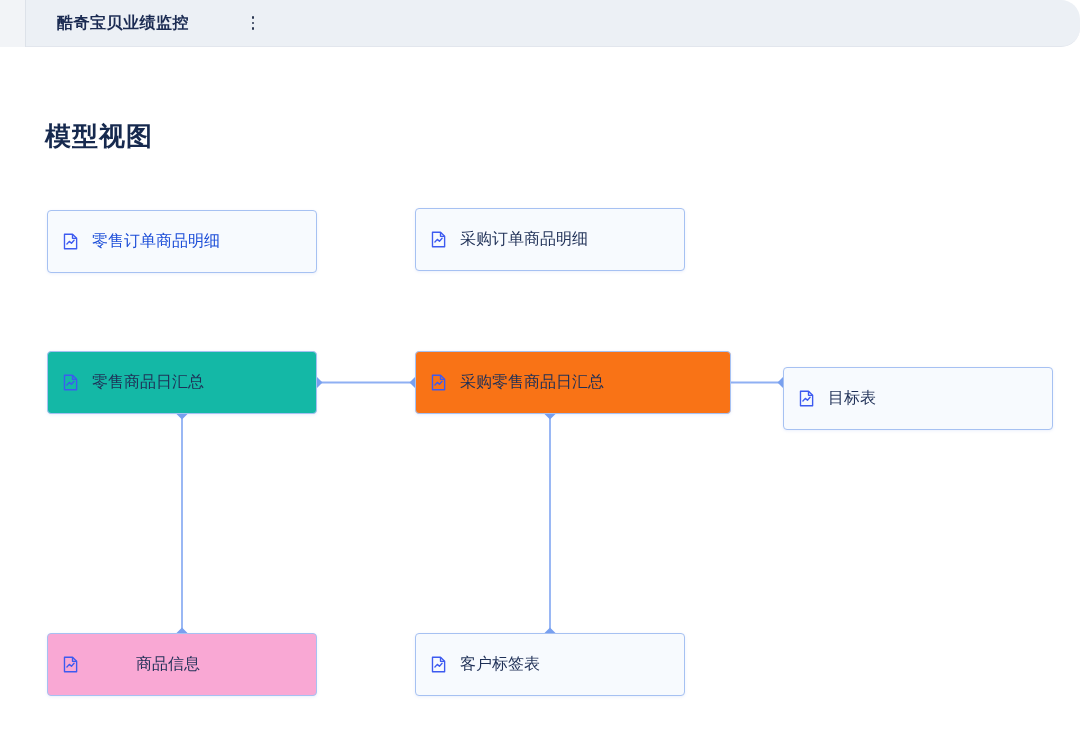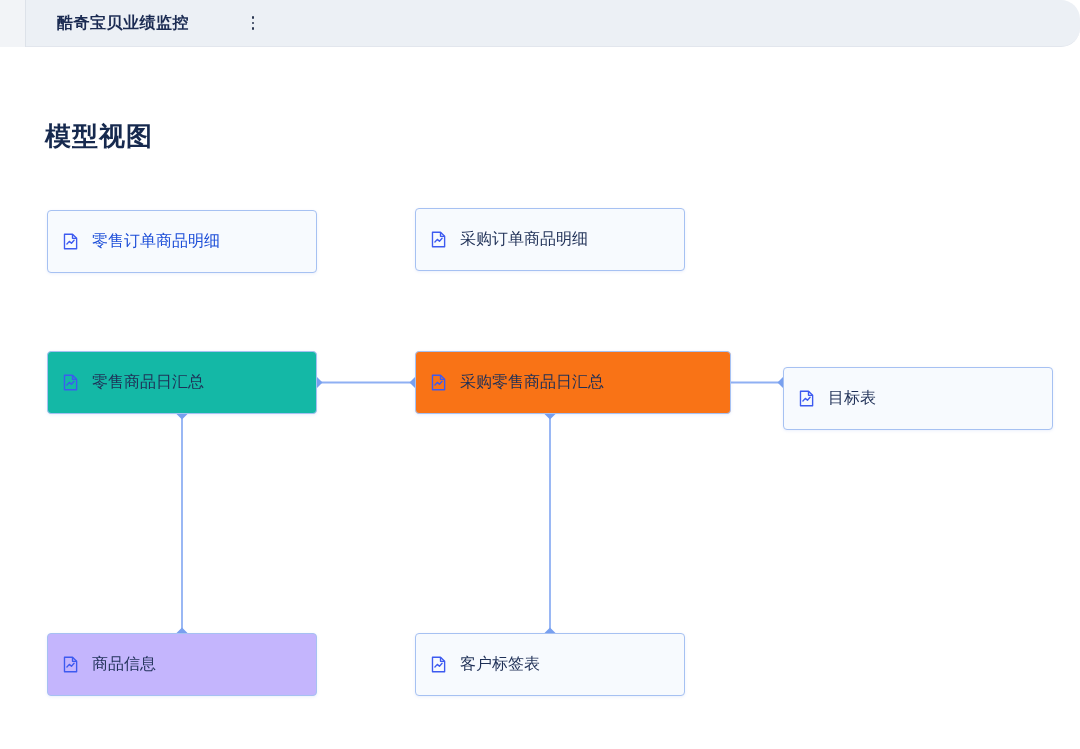--- a/index.html
+++ b/index.html
@@ -110,21 +110,21 @@
         <span class="node-label" style="color: rgb(31, 48, 87);">采购零售商品日汇总</span>
       </div>
       <div class="node" style="left: 783px; top: 351px; width: 270px; height: 63px; background: rgb(247, 250, 254); border-color: rgb(166, 193, 242); margin-top: 16px;">
 <svg width="19" height="19" viewBox="0 0 18 18" fill="none">
   <path d="M3.3 2.1 H10.9 L14.8 6 V15.9 H3.3 Z" stroke="#3d5af0" stroke-width="1.3" stroke-linejoin="round"></path>
   <path d="M10.9 2.1 V6 H14.8" stroke="#3d5af0" stroke-width="1.3" stroke-linejoin="round"></path>
   <path d="M5.6 11.3 L7.9 8.9 L9.9 10.6 L12.4 7.8" stroke="#3d5af0" stroke-width="1.3" stroke-linecap="round" stroke-linejoin="round"></path>
 </svg>
         <span class="node-label" style="color: rgb(31, 48, 87);">目标表</span>
       </div>
-      <div class="node" style="left: 47px; top: 633px; width: 270px; height: 63px; background: #c4b5fd; border-color: rgb(166, 193, 242);">
+      <div class="node" style="left: 47px; top: 633px; width: 270px; height: 63px; background: #f9a8d4; border-color: rgb(166, 193, 242); gap: 44px;">
 <svg width="19" height="19" viewBox="0 0 18 18" fill="none">
   <path d="M3.3 2.1 H10.9 L14.8 6 V15.9 H3.3 Z" stroke="#3d5af0" stroke-width="1.3" stroke-linejoin="round"></path>
   <path d="M10.9 2.1 V6 H14.8" stroke="#3d5af0" stroke-width="1.3" stroke-linejoin="round"></path>
   <path d="M5.6 11.3 L7.9 8.9 L9.9 10.6 L12.4 7.8" stroke="#3d5af0" stroke-width="1.3" stroke-linecap="round" stroke-linejoin="round"></path>
 </svg>
         <span class="node-label" style="color: rgb(31, 48, 87);">商品信息</span>
       </div>
       <div class="node" style="left: 415px; top: 633px; width: 270px; height: 63px; background: rgb(247, 250, 254); border-color: rgb(166, 193, 242);">
 <svg width="19" height="19" viewBox="0 0 18 18" fill="none">
   <path d="M3.3 2.1 H10.9 L14.8 6 V15.9 H3.3 Z" stroke="#3d5af0" stroke-width="1.3" stroke-linejoin="round"></path>

